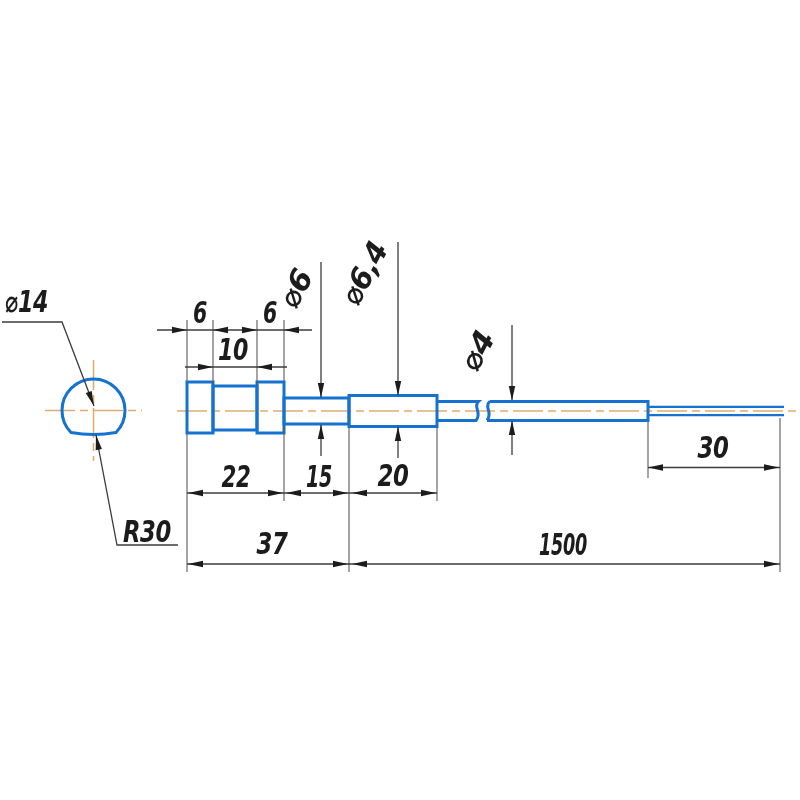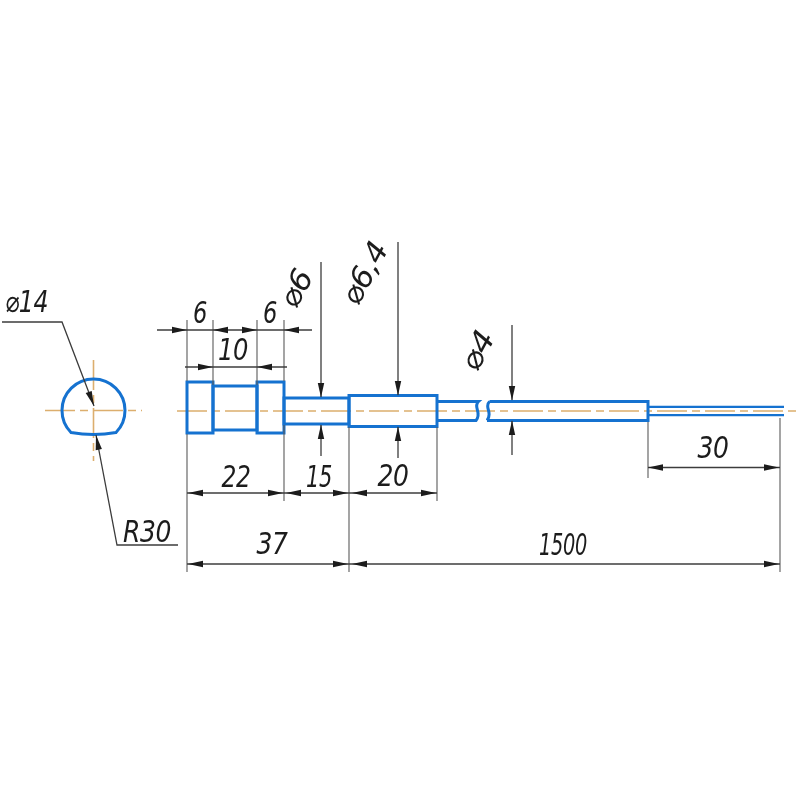--- a/index.html
+++ b/index.html
@@ -1,16 +1,16 @@
 <!DOCTYPE html>
 <html><head>
 <meta charset="utf-8">
 <style>
   html,body{margin:0;padding:0;background:#ffffff;}
-  .frame{width:800px;height:800px;background:#ffffff;position:relative;overflow:hidden;}
+  .frame{width:800px;height:800px;background:#ffffff;position:relative;overflow:hidden;font-weight:bold;}
   svg{display:block;}
   .dim-text{
     font-family:"DejaVu Sans", sans-serif;
     font-style:italic;
     font-size:30px;
     fill:#1c1c1c;
     letter-spacing:-0.5px;
   }
   .dim-line{stroke:#3c3c3c;stroke-width:1.3;fill:none;}
   .ext-line{stroke:#5a5a5a;stroke-width:1.1;fill:none;}

